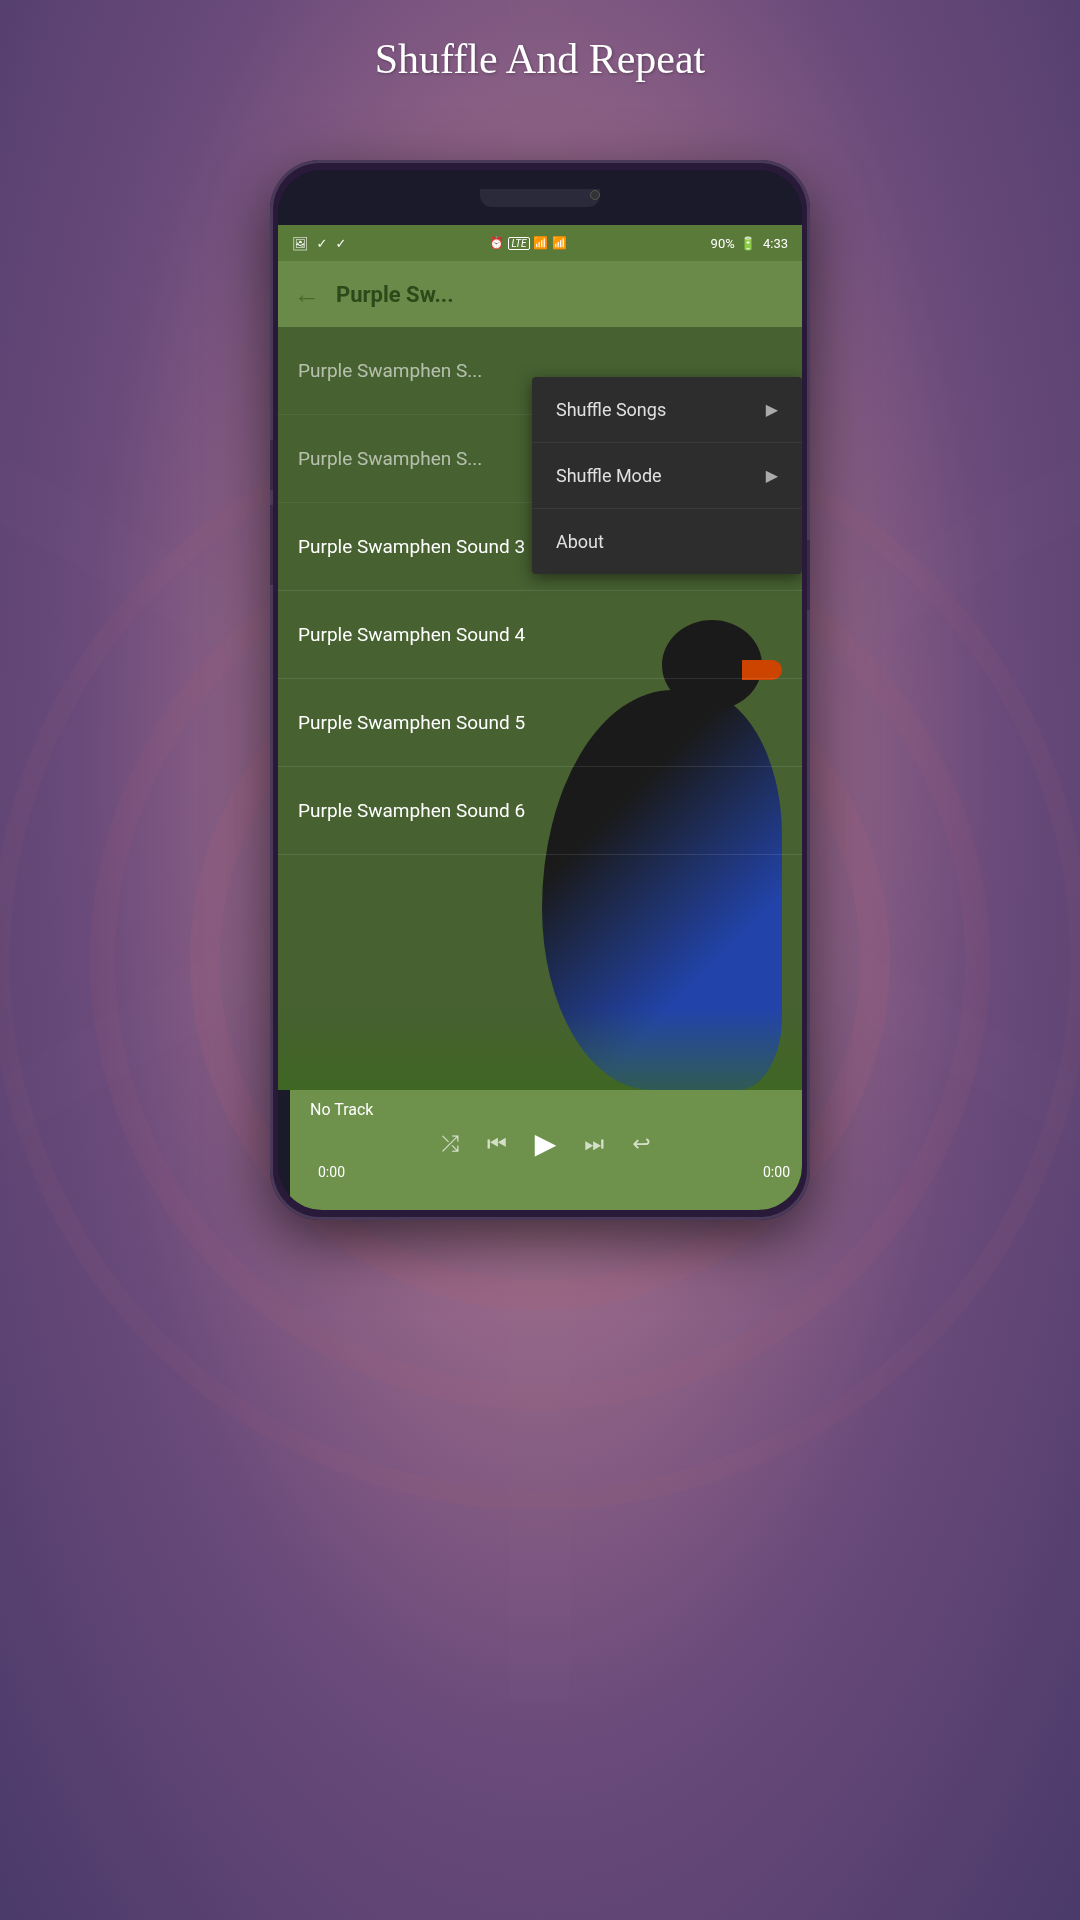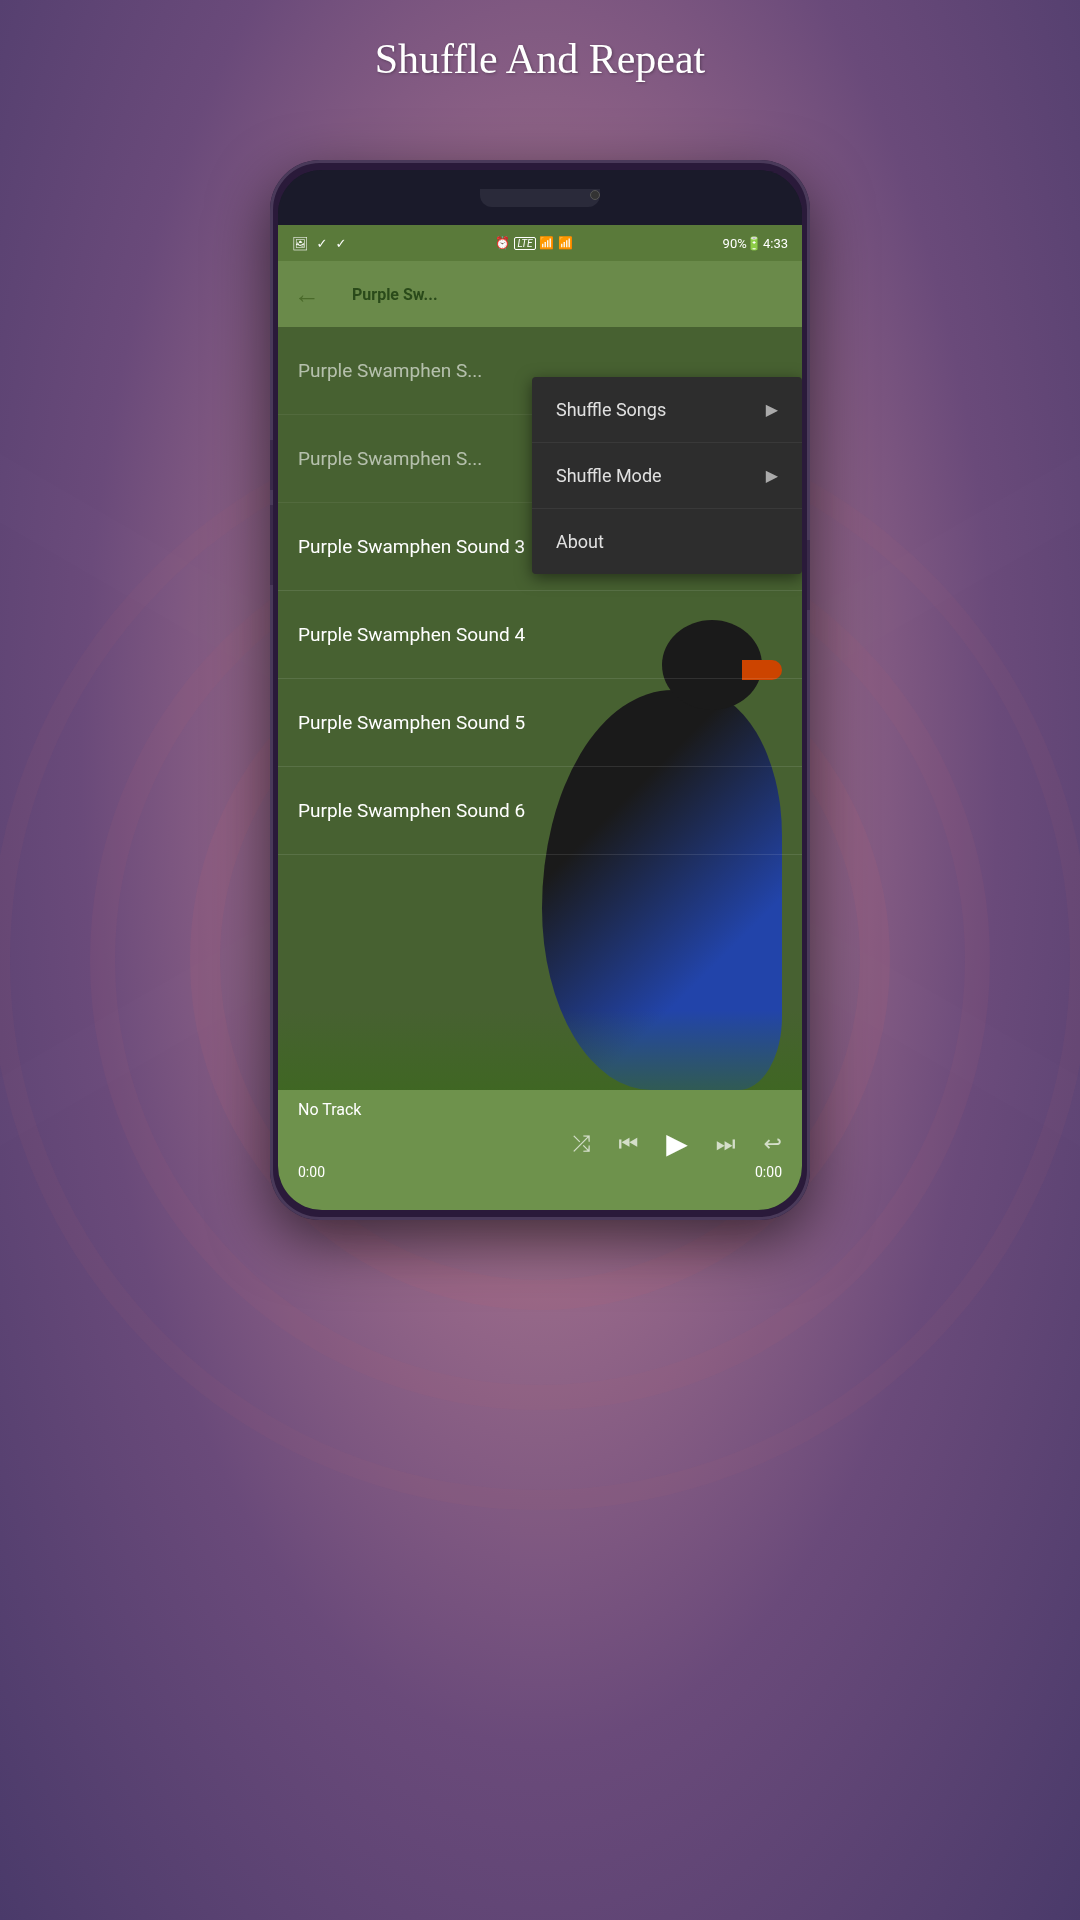--- a/index.html
+++ b/index.html
@@ -126,20 +126,21 @@
     }
 
     .status-left {
       display: flex;
       gap: 8px;
       align-items: center;
     }
 
     .status-right {
       display: flex;
+      gap: 6px;
       align-items: flex-end;
       font-size: 13px;
     }
 
     
     .toolbar {
       position: absolute;
       top: 91px;
       left: 0;
       right: 0;
@@ -153,23 +154,22 @@
 
     .back-btn {
       color: #4a6a2a;
       font-size: 26px;
       margin-right: 16px;
       cursor: pointer;
     }
 
     .toolbar-title {
       color: #2a4a1a;
-      font-size: 16px;
+      font-size: 22px;
       font-weight: bold;
-      margin-left: 16px;
     }
 
     
     .content-area {
       position: absolute;
       top: 157px;
       left: 0;
       right: 0;
       bottom: 120px;
       background: rgba(80, 110, 50, 0.85);
@@ -229,28 +229,28 @@
 
     .chevron-right {
       font-size: 16px;
       color: #aaa;
     }
 
     
     .player-bar {
       position: absolute;
       bottom: 0;
-      left: 0;
+      left: 12px;
       right: 0;
       height: 120px;
       background: rgba(120, 160, 80, 0.9);
       z-index: 15;
       display: flex;
       flex-direction: column;
-      align-items: flex-end;
+      align-items: center;
       padding: 10px 20px;
     }
 
     .player-track {
       color: white;
       font-size: 16px;
       margin-bottom: 8px;
       align-self: flex-start;
     }
 

